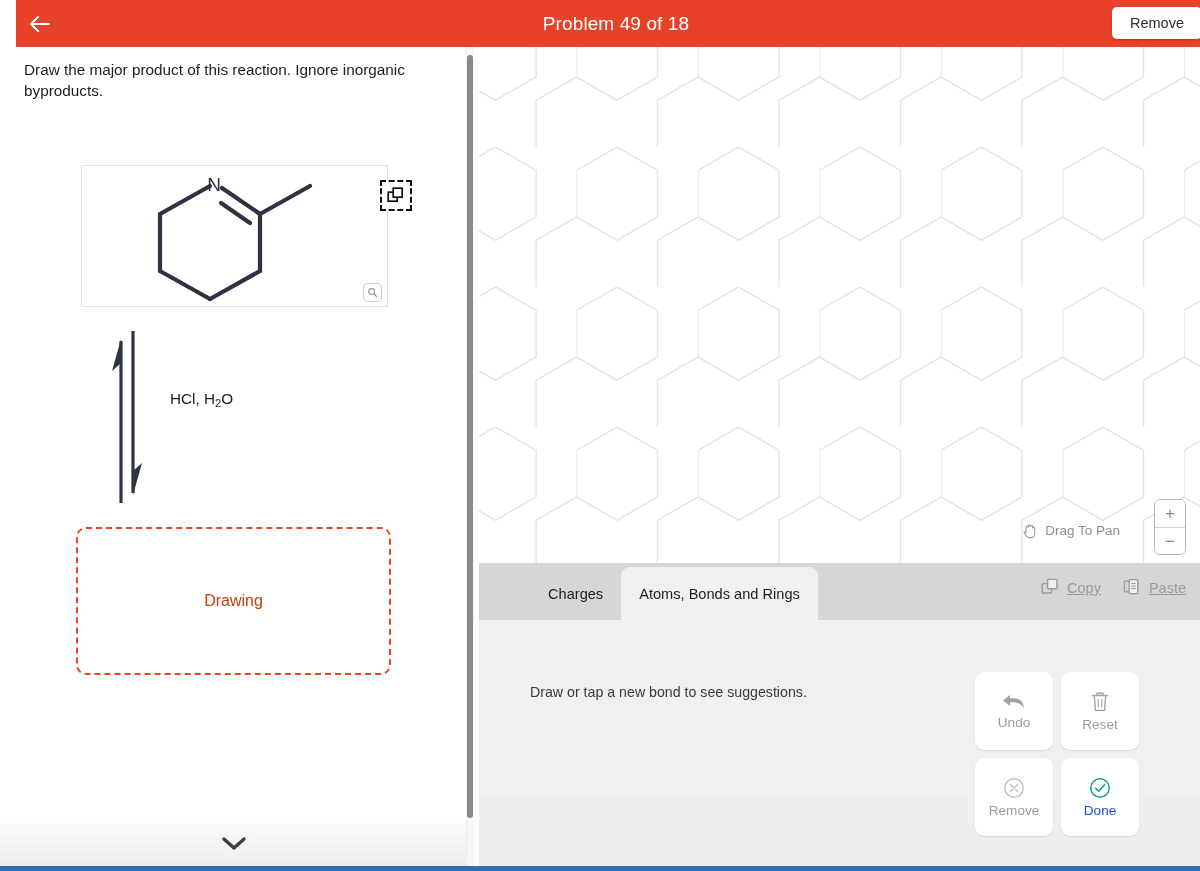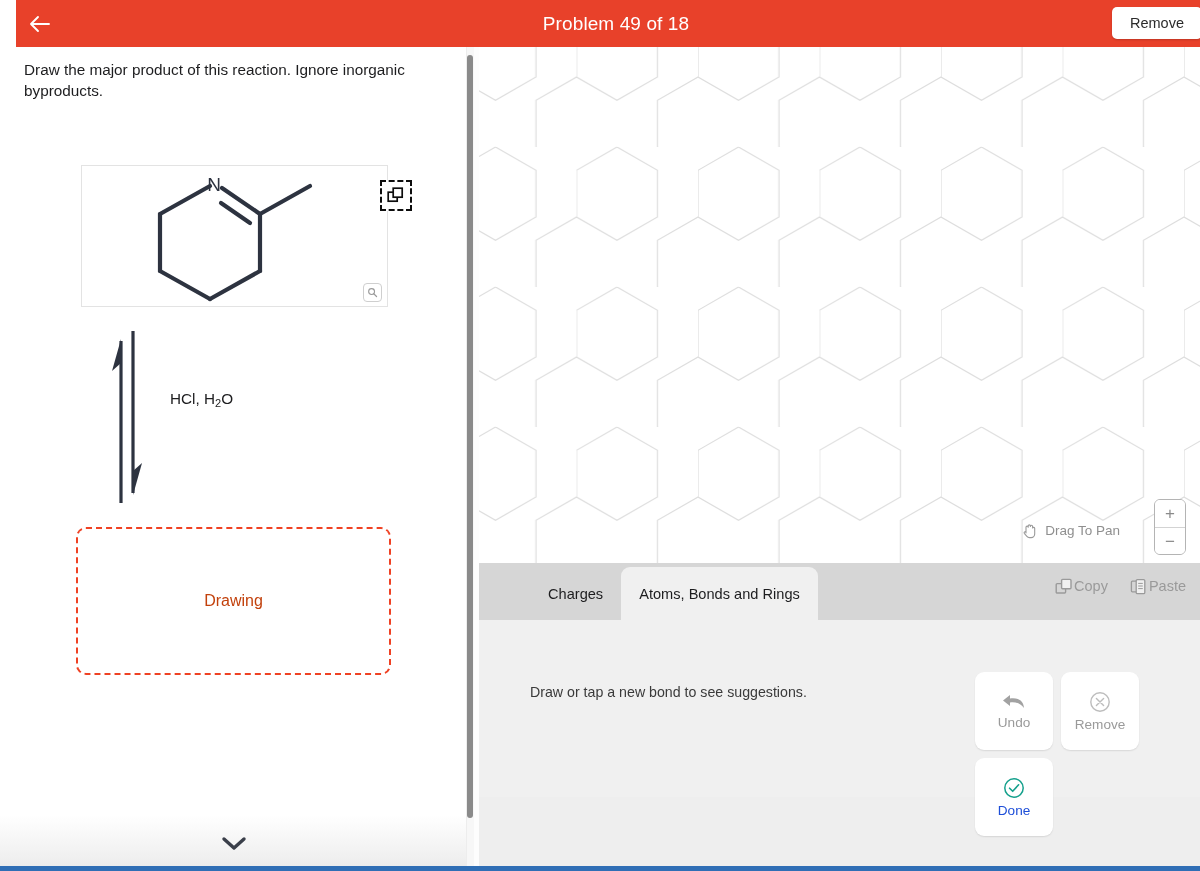--- a/index.html
+++ b/index.html
@@ -115,21 +115,21 @@
   .tab {
     height: 53px; padding: 0 18px; display: flex; align-items: center; justify-content: center;
     text-align: center; font-size: 14.6px; color: #1d1d1f; cursor: pointer; line-height: 18px;
     border-radius: 9px 9px 0 0;
   }
   .tab.active { background: #f0f0f0; }
   .tools-right {
     position: absolute; right: 14px; top: 15px; display: flex; align-items: center; gap: 22px;
   }
   .tool-item {
-    display: flex; align-items: flex-start; gap: 1px; color: #9a9a9a; font-size: 14.5px; cursor: pointer;
+    display: flex; align-items: flex-end; gap: 8px; color: #9a9a9a; font-size: 14.5px; cursor: pointer; text-decoration: underline;
   }
 
   .panel-body {
     position: absolute; top: 573px; left: 0; width: 721px; height: 177px; background: #f0f0f0;
   }
   .hint-text {
     position: absolute; left: 51px; top: 64px; font-size: 14.2px; color: #3a3a3a;
   }
   .btn-grid {
     position: absolute; right: 61px; top: 52px;
@@ -299,20 +299,29 @@
 
       <div class="btn-grid">
 
         <div class="act-btn">
           <svg width="26" height="20" viewBox="0 0 26 20">
             <path d="M9 3 L2 8.6 L9 14 L9 10.4 C15 9.6 19.6 11.4 23 16 C22.6 9 17.6 5.2 9 6.4 Z" fill="#a2a2a2"></path>
           </svg>
           <span class="act-label">Undo</span>
         </div>
 
+        <div class="act-btn">
+          <svg width="22" height="24" viewBox="0 0 22 24">
+            <path d="M3.5 5.5 L18.5 5.5 M8 5.5 L8 3.3 L14 3.3 L14 5.5" fill="none" stroke="#a2a2a2" stroke-width="1.4" stroke-linecap="round"></path>
+            <path d="M5.3 5.5 L6.4 20.4 L15.6 20.4 L16.7 5.5" fill="none" stroke="#a2a2a2" stroke-width="1.4" stroke-linejoin="round"></path>
+            <line x1="9" y1="9" x2="9.4" y2="17.4" stroke="#a2a2a2" stroke-width="1.1"></line>
+            <line x1="13" y1="9" x2="12.6" y2="17.4" stroke="#a2a2a2" stroke-width="1.1"></line>
+          </svg>
+          <span class="act-label">Reset</span>
+        </div>
 
         <div class="act-btn">
           <svg width="24" height="24" viewBox="0 0 24 24">
             <circle cx="12" cy="12" r="9.2" fill="none" stroke="#bdbdbd" stroke-width="1.4"></circle>
             <path d="M8.4 8.4 L15.6 15.6 M15.6 8.4 L8.4 15.6" stroke="#bdbdbd" stroke-width="1.4" stroke-linecap="round"></path>
           </svg>
           <span class="act-label">Remove</span>
         </div>
 
         <div class="act-btn done">

